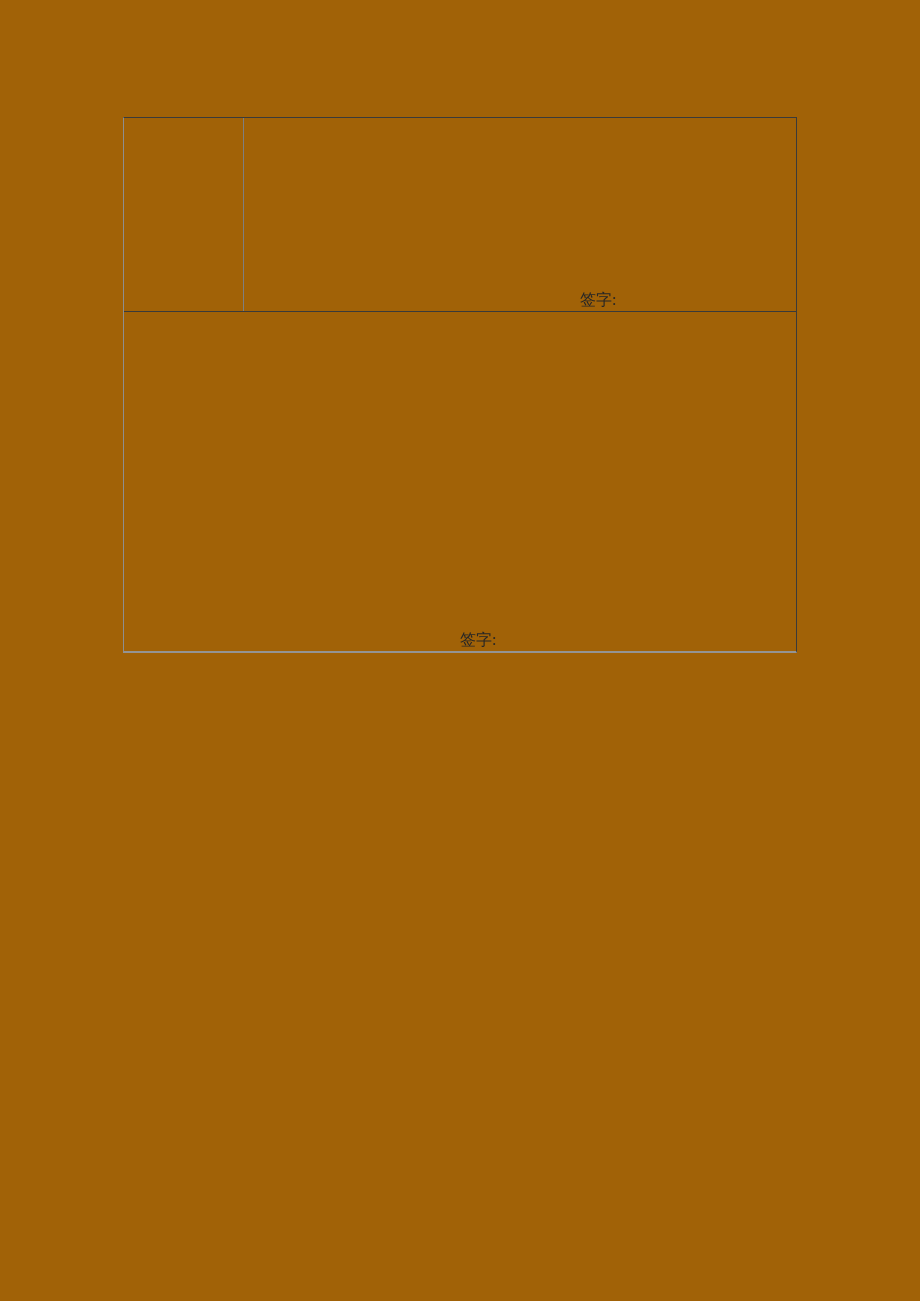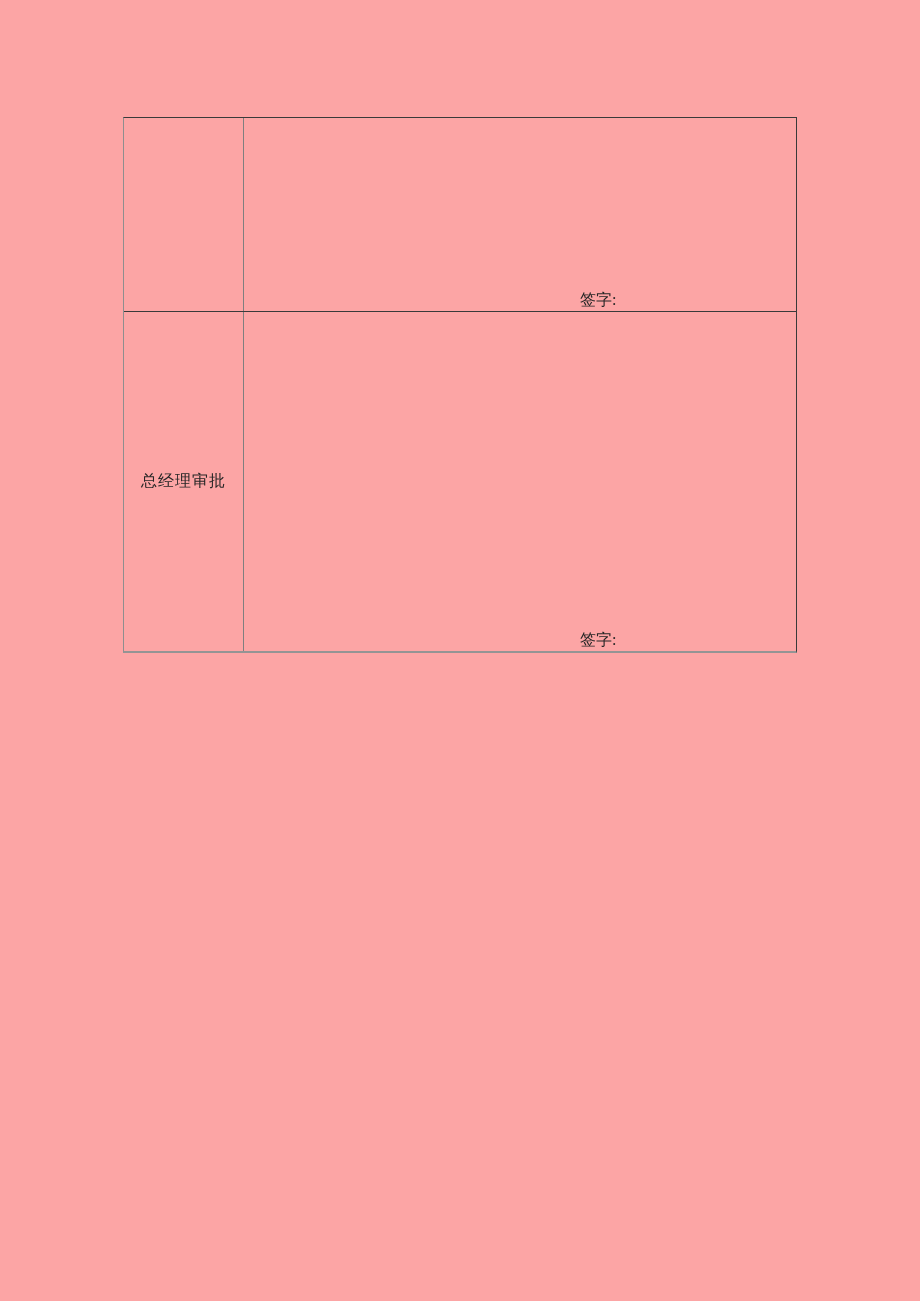--- a/index.html
+++ b/index.html
@@ -4,21 +4,21 @@
 <style>
   html, body {
     margin: 0;
     padding: 0;
     background: #ffffff;
   }
   .page {
     position: relative;
     width: 920px;
     height: 1301px;
-    background: #fca5a5;
+    background: #a16207;
     font-family: "Liberation Serif", "DejaVu Serif", serif;
     color: #1f1f1f;
     overflow: hidden;
   }
   .approval-table {
     position: absolute;
     left: 123px;
     top: 117px;
     width: 672px;
     border-top: 1px solid #3a3a3a;
@@ -71,22 +71,19 @@
     <div class="trow row-0">
       <div class="cell-label">
         <span></span>
       </div>
       <div class="cell-content">
         <span class="sign-label">签字:</span>
       </div>
     </div>
 
     <div class="trow row-1">
-      <div class="cell-label">
-        <span>总经理审批</span>
-      </div>
       <div class="cell-content">
         <span class="sign-label">签字:</span>
       </div>
     </div>
 
   </div>
 </div>
 
 </body></html>

